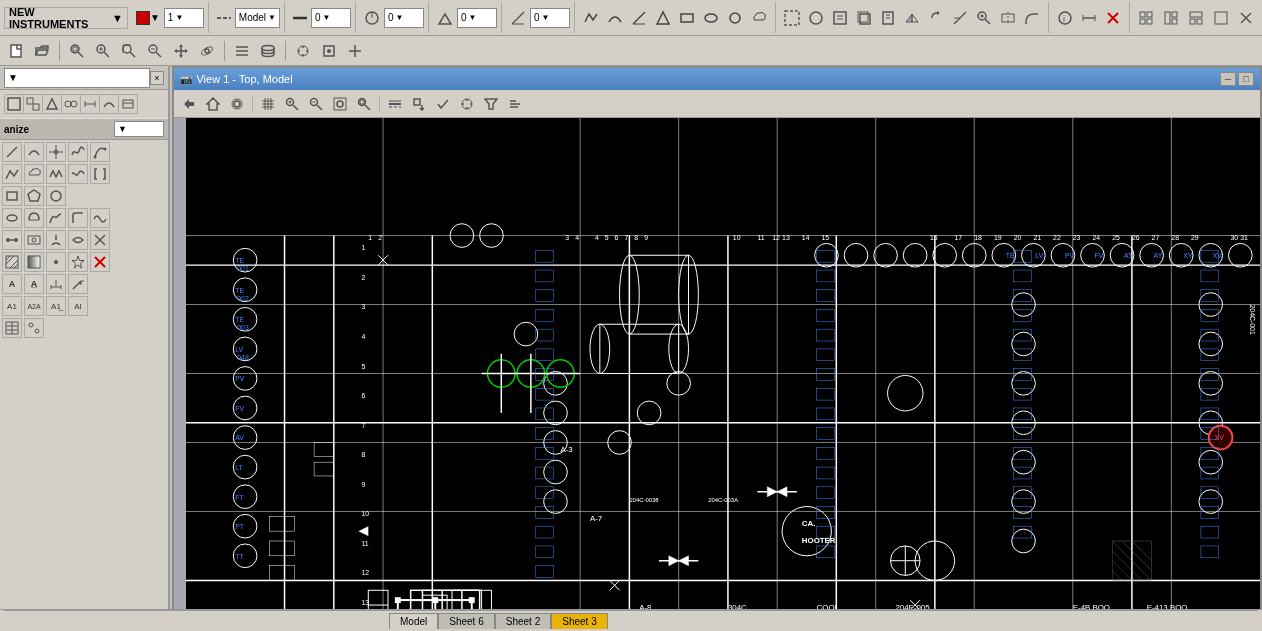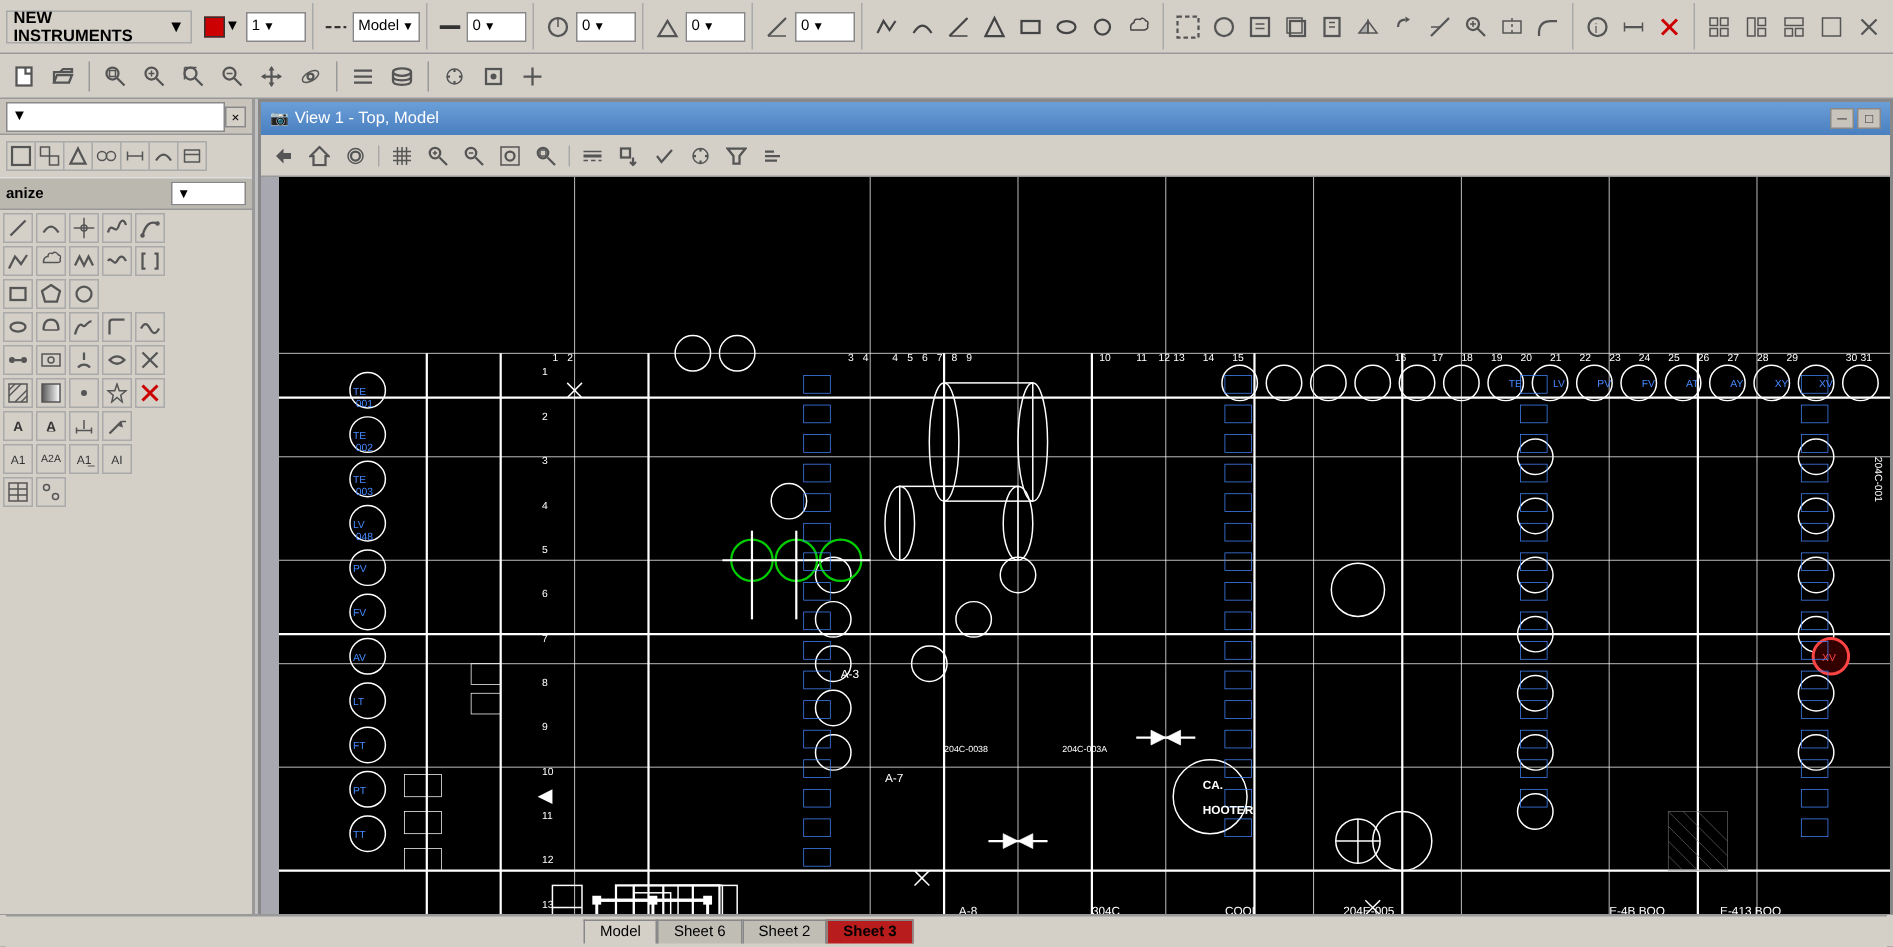--- a/index.html
+++ b/index.html
@@ -1397,17 +1397,17 @@
 </div>
 
 <div id="status-bar" style="position:fixed; bottom:0; left:0; right:0; z-index:100;">
   <div style="display:flex; align-items:center; gap:0; height:22px; background:#d4d0c8; border-top:1px solid #999; width:100%;">
     <div style="width:170px; border-right:1px solid #aaa; padding:0 4px; font-size:10px;"></div>
     <div style="flex:1; display:flex; align-items:flex-end; padding-left:170px;">
       <div style="display:flex; gap:0; align-items:flex-end;">
         <div style="background:#d4d0c8; border:1px solid #888; border-bottom:none; padding:2px 10px; font-size:10px; cursor:pointer;margin-left:45px;">Model</div>
         <div style="background:#c0bdb5; border:1px solid #888; border-bottom:none; padding:2px 10px; font-size:10px; cursor:pointer;">Sheet 6</div>
         <div style="background:#c0bdb5; border:1px solid #888; border-bottom:none; padding:2px 10px; font-size:10px; cursor:pointer;">Sheet 2</div>
-        <div style="background:#b91c1c; border:1px solid #888; border-bottom:none; padding:2px 10px; font-size:10px; cursor:pointer;font-weight:bold;">Sheet 3</div>
+        <div style="background:#eab308; border:1px solid #888; border-bottom:none; padding:2px 10px; font-size:10px; cursor:pointer;">Sheet 3</div>
       </div>
     </div>
   </div>
 </div>
 
 </body></html>

